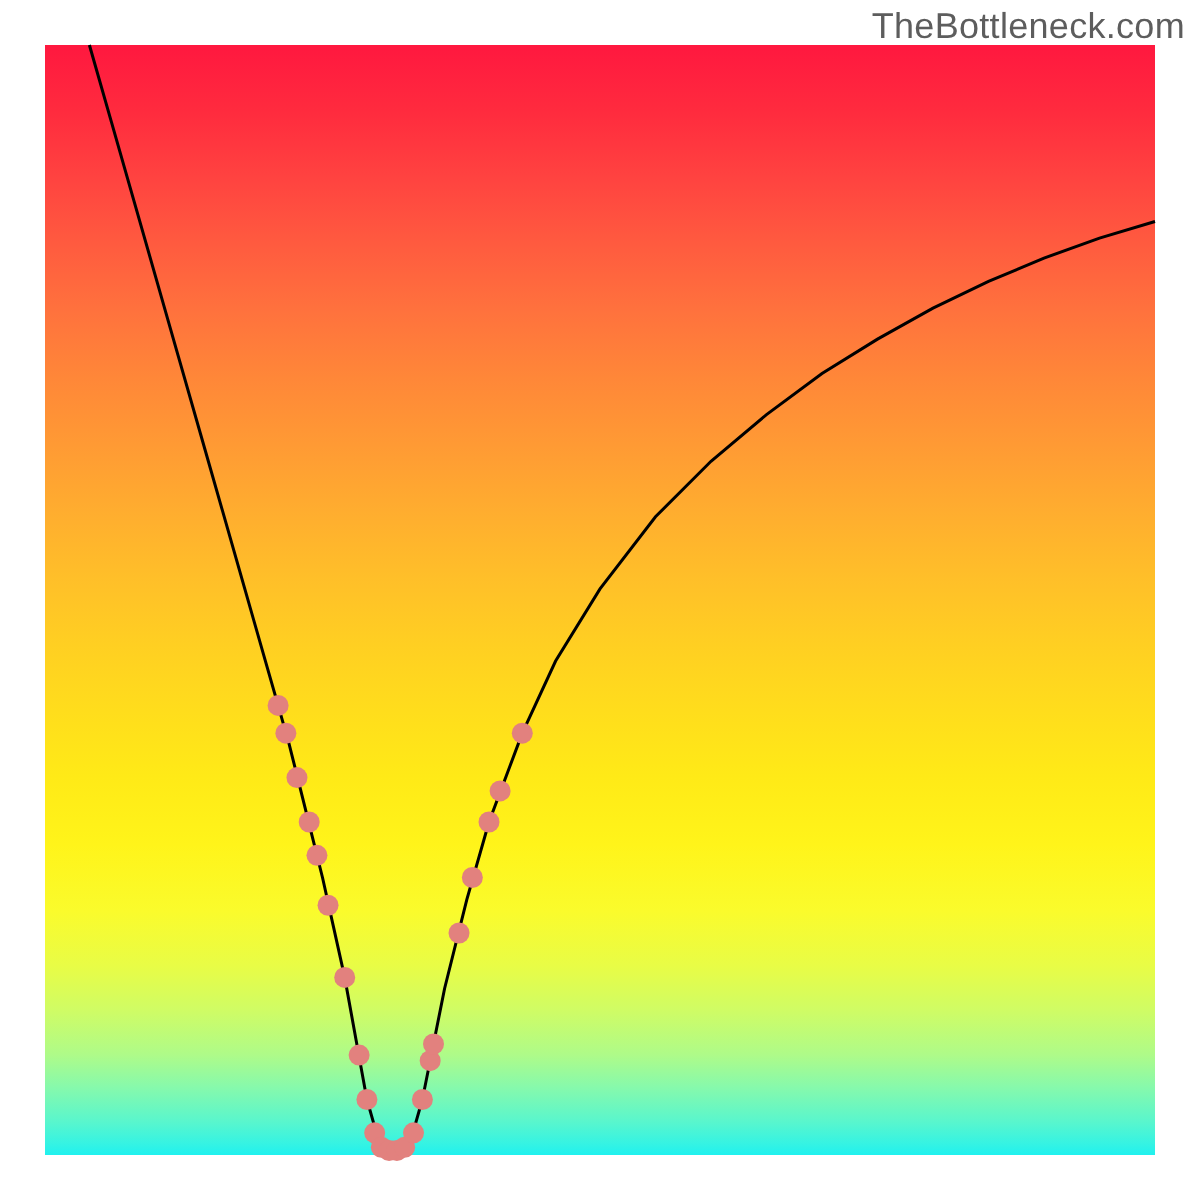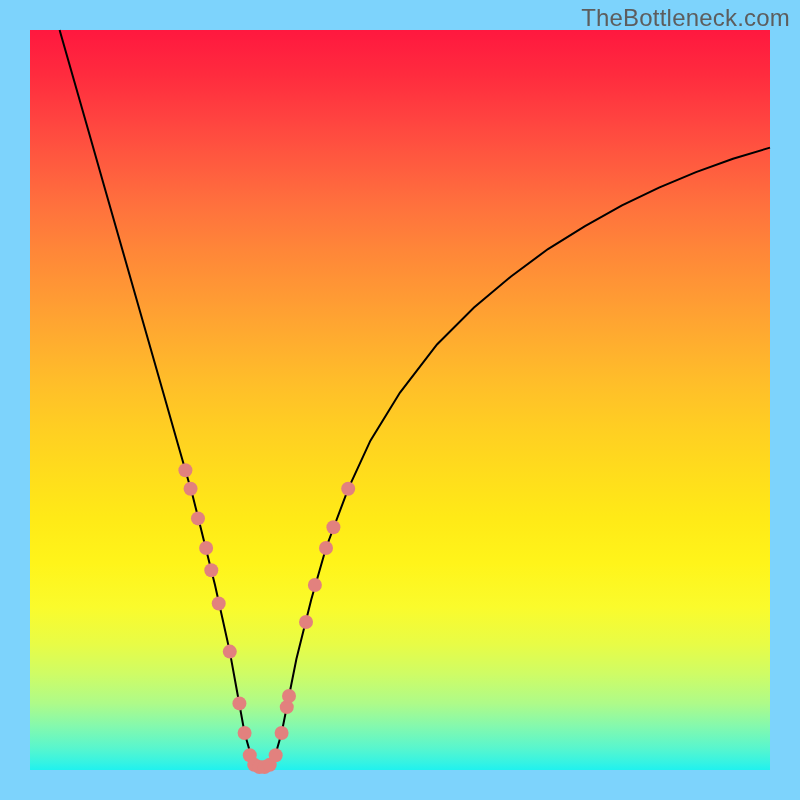--- a/index.html
+++ b/index.html
@@ -10,21 +10,21 @@
     overflow: hidden;
     background: #000;
     font-family: Arial, Helvetica, sans-serif;
   }
   .frame {
     position: absolute;
     left: 0;
     top: 0;
     width: 800px;
     height: 800px;
-    background: #7dd3fc;
+    background: #ffffff;
     text-align: right;
   }
   .plot-area {
     position: absolute;
     left: 30px;
     top: 30px;
     width: 740px;
     height: 740px;
     background: linear-gradient(to bottom,
       #ff183f 0%,

